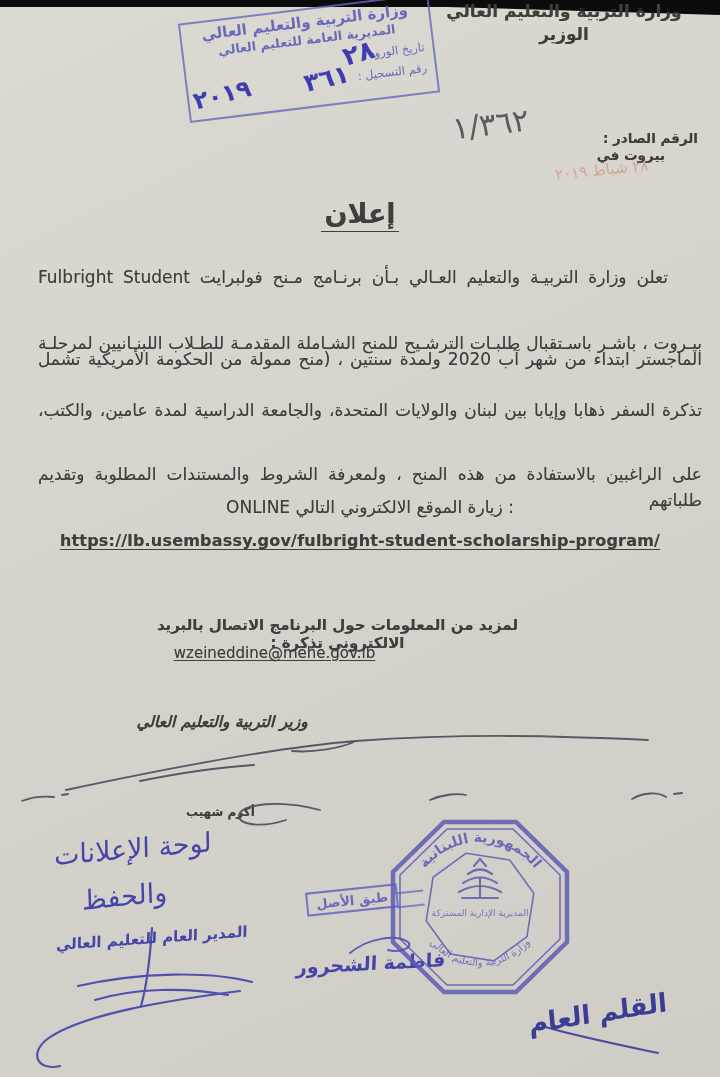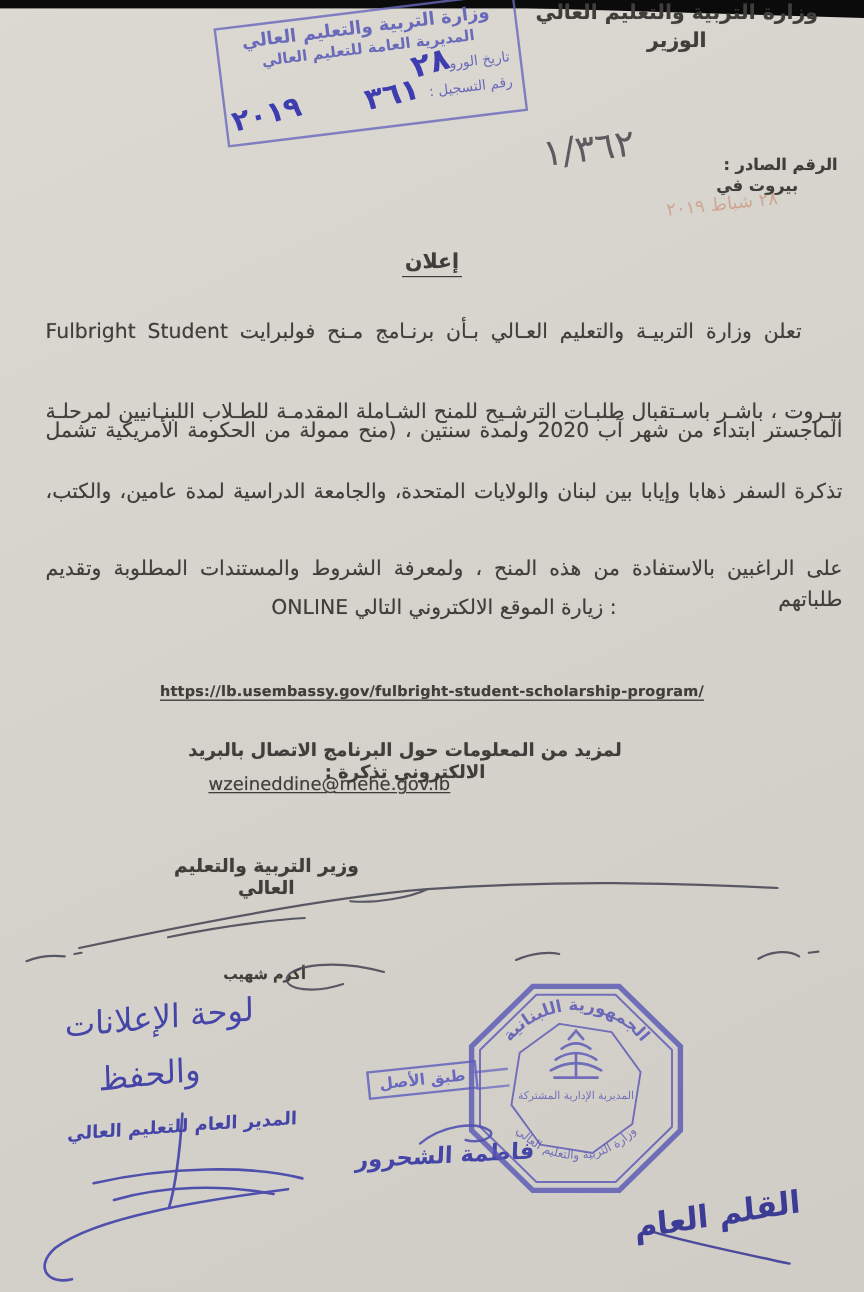--- a/index.html
+++ b/index.html
@@ -24,35 +24,35 @@
   .regstamp .fld{font-size:11.5px;text-align:right;margin-top:7px;}
   .hw{color:#3d3db0;font-weight:bold;transform-origin:center;}
   
   .reflabel{right:22px;top:130px;font-size:13.5px;}
   .refnum{left:452px;top:106px;font-size:31px;color:#5b5b60;letter-spacing:5px;
           transform:rotate(-7deg);direction:ltr;}
   .refplace{right:55px;top:147px;font-size:13.5px;}
   .refdate{right:72px;top:161px;font-size:15px;color:rgba(201,127,98,.55);
            transform:rotate(-6deg);}
   
-  .title{left:0;top:208px;width:720px;text-align:center;font-size:17px;}
+  .title{left:0;top:198px;width:720px;text-align:center;font-size:27px;}
   .title span{border-bottom:1.6px solid #3f3e3b;padding:0 3px 2px;}
   
   .bl{left:38px;width:664px;font-size:17px;line-height:26px;
       text-align:justify;text-align-last:justify;}
   .bl.last{text-align-last:right;}
   .bl.center{text-align:center;text-align-last:center;}
-  .url{left:0;top:531px;width:720px;text-align:center;font-size:12px;
-       letter-spacing:.2px;text-decoration:underline;text-underline-offset:3px;direction:ltr;margin-top:38px;}
+  .url{left:0;top:531px;width:720px;text-align:center;font-size:16px;
+       letter-spacing:.2px;text-decoration:underline;text-underline-offset:3px;direction:ltr;}
   .deadline{right:160px;top:573px;font-size:16px;}
   .info{left:130px;top:616px;width:415px;text-align:center;font-size:15px;}
   .email{left:172px;top:644px;width:205px;text-align:center;font-size:15px;
          text-decoration:underline;text-underline-offset:2px;direction:ltr;}
   
-  .mtitle{left:132px;top:713px;width:180px;text-align:center;font-size:15.5px;}
+  .mtitle{left:132px;top:713px;width:180px;text-align:center;font-size:15.5px;font-style:italic;}
   .mname{left:186px;top:805px;font-size:12px;}
   
   .ink{color:#4545a8;transform-origin:left center;}
   .note1{left:54px;top:840px;font-size:27px;transform:rotate(-5deg) skewX(-4deg);}
   .note2{left:82px;top:885px;font-size:27px;transform:rotate(-6deg) skewX(-4deg);}
   .note3{left:56px;top:936px;font-size:15px;transform:rotate(-4deg) skewX(-5deg);font-weight:bold;}
   .clerk{left:296px;top:956px;font-size:19px;transform:rotate(-3deg) skewX(-5deg);font-weight:bold;}
   .regoffice{left:528px;top:998px;font-size:26px;color:#3c3c96;
              transform:rotate(-9deg) skewX(-4deg);font-weight:bold;}
   

